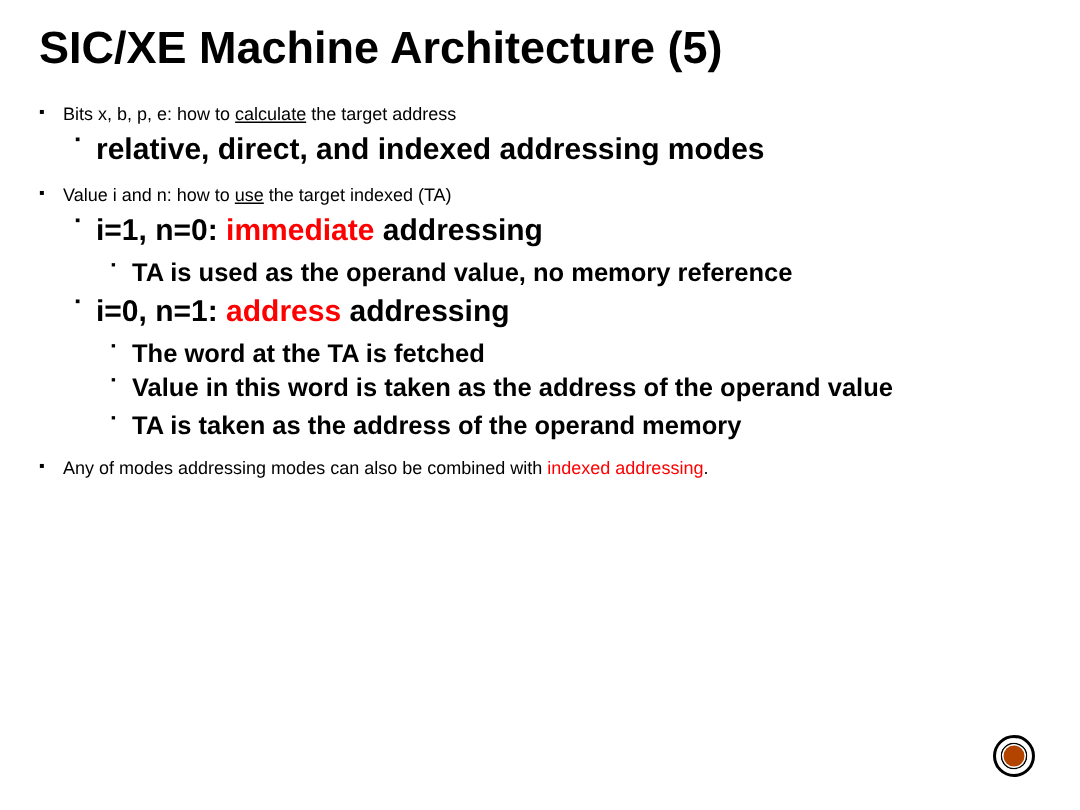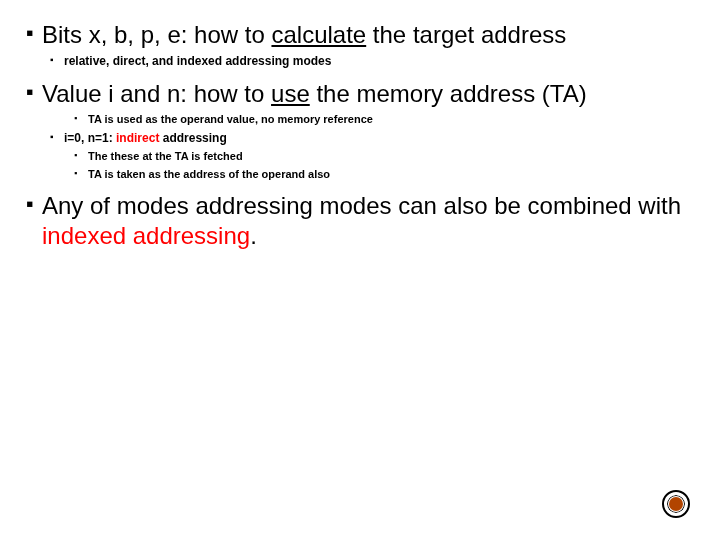--- a/index.html
+++ b/index.html
@@ -35,35 +35,35 @@
     padding-left: 16px;
   }
   li::before {
     content: "▪";
     position: absolute;
     left: 0;
     top: 0;
     font-size: 0.9em;
   }
   .l1 {
-    font-size: 24px;
+    font-size: 12px;
     margin-top: 10px;
     line-height: 1.25;
   }
   .l2 {
-    font-size: 12px;
+    font-size: 20px;
     font-weight: 700;
     margin-left: 24px;
     margin-top: 4px;
     line-height: 1.25;
     padding-left: 14px;
   }
   .l2::before { font-size: 10px; }
   .l3 {
-    font-size: 11px;
+    font-size: 17px;
     font-weight: 700;
     margin-left: 48px;
     margin-top: 4px;
     line-height: 1.25;
     padding-left: 14px;
   }
   .l3::before { font-size: 9px; }
   .red { color: #ff0000; }
   .u { text-decoration: underline; }
   .tightgap { margin-top: 2px; }
@@ -96,47 +96,54 @@
     width: 14px; height: 14px;
     background: #b24400;
     left: 7px; top: 7px;
   }
 </style>
 </head>
 <body>
 
 <div class="slide">
 
+  <div class="title">SIC/XE Machine Architecture (5)</div>
 
   <ul>
 
     <li class="l1">
       <span>Bits x, b, p, e: how to </span><span class="u">calculate</span><span> the target address</span>
     </li>
     <li class="l2">
       <span>relative, direct, and indexed addressing modes</span>
     </li>
 
     <li class="l1">
-      <span>Value i and n: how to </span><span class="u">use</span><span> the memory address (TA)</span>
+      <span>Value i and n: how to </span><span class="u">use</span><span> the target indexed (TA)</span>
     </li>
 
+    <li class="l2">
+      <span>i=1, n=0: </span><span class="red">immediate</span><span> addressing</span>
+    </li>
     <li class="l3">
       <span>TA is used as the operand value, no memory reference</span>
     </li>
 
     <li class="l2">
-      <span>i=0, n=1: </span><span class="red">indirect</span><span> addressing</span>
+      <span>i=0, n=1: </span><span class="red">address</span><span> addressing</span>
     </li>
     <li class="l3">
-      <span>The these at the TA is fetched</span>
+      <span>The word at the TA is fetched</span>
+    </li>
+    <li class="l3 tightgap">
+      <span>Value in this word is taken as the address of the operand value</span>
     </li>
 
     <li class="l3">
-      <span>TA is taken as the address of the operand also</span>
+      <span>TA is taken as the address of the operand memory</span>
     </li>
 
     <li class="l1">
       <span>Any of modes addressing modes can also be combined with </span><span class="red">indexed addressing</span><span>.</span>
     </li>
 
   </ul>
 
   <div class="badge" aria-label="decorative-badge">
     <div class="ring1"></div>

